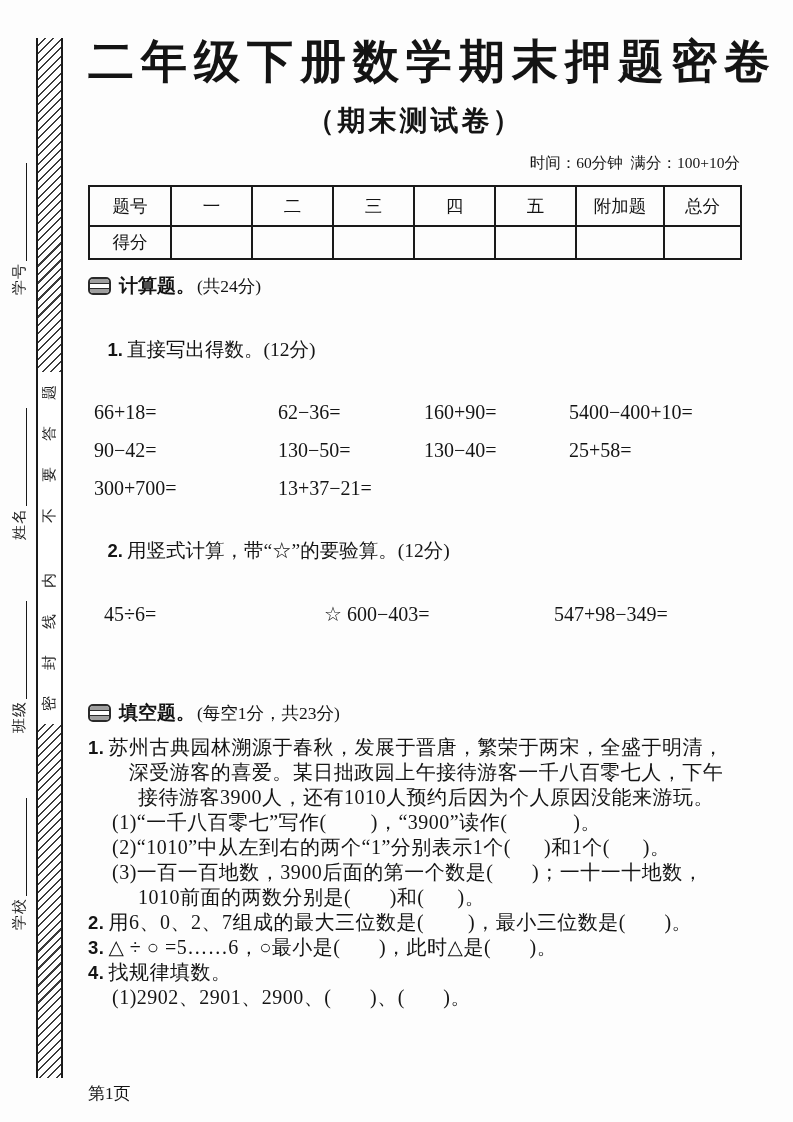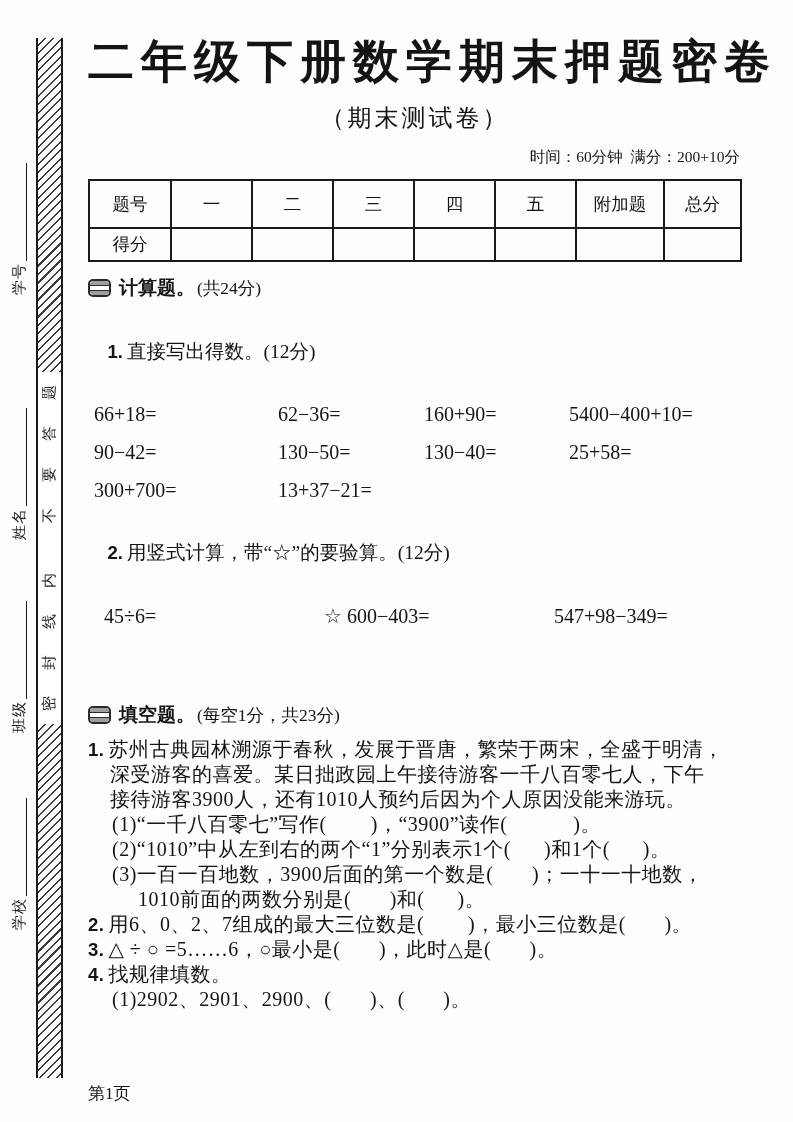--- a/index.html
+++ b/index.html
@@ -37,28 +37,28 @@
   .f0 { left:-61px; top:205px; }
   .f1 { left:-61px; top:450px; }
   .f2 { left:-61px; top:643px; }
   .f3 { left:-61px; top:840px; }
   
   .main { position:absolute; left:88px; top:36px; width:654px; }
   .title {
     font-size:46px; font-weight:bold; text-align:center; letter-spacing:7px;
     line-height:1.15; white-space:nowrap;
   }
-  .subtitle { font-size:24px; font-weight:normal; text-align:center; letter-spacing:3px; margin-top:13px; }
+  .subtitle { font-size:28px; font-weight:bold; text-align:center; letter-spacing:3px; margin-top:13px; }
   .meta { font-size:15.5px; text-align:right; margin-top:13px; padding-right:2px; white-space:pre-wrap; }
   
   table.score { width:100%; border-collapse:collapse; table-layout:fixed; margin-top:11px; }
   table.score td {
     border:2px solid #1a1a1a; text-align:center; font-size:17.5px; padding:0;
   }
-  table.score tr.hd td { height:48px;border-radius:6px; }
+  table.score tr.hd td { height:40px;border-radius:6px; }
   table.score tr.sc td { height:33px; }
   col.c-first { width:82px; } col.c-num { width:81px; } col.c-extra { width:88px; } col.c-total { width:auto; }
   
   .sec-head { display:flex; align-items:center; margin-top:13px; }
   .sec-icon {
     width:23px; height:18px; border:2px solid #2a2a2a; border-radius:5px;
     display:flex; flex-direction:column; overflow:hidden; margin-right:8px; flex:0 0 auto;
   }
   .sec-icon .b1 { flex:1.1; background:#9e9e9e; border-bottom:1.5px solid #2a2a2a; }
   .sec-icon .b2 { flex:1; background:#fff; border-bottom:1.5px solid #2a2a2a; }
@@ -74,21 +74,21 @@
   }
   .eq { white-space:nowrap; }
   .eq3-grid {
     display:grid; grid-template-columns:220px 230px 1fr;
     margin:15px 0 0 16px; font-size:20px; line-height:26px;
   }
   
   .sec2 { margin-top:73px; }
   .fq { font-size:20px; line-height:25px; white-space:pre-wrap; letter-spacing:0.5px; }
   .fq-wrap { padding-left:22px; text-indent:-22px; }
-  .fq-cont { padding-left:22px; }
+  .fq-cont { padding-left:22px;text-align:center; }
   .fq-sub { padding-left:24px; }
   .fq-sub2 { padding-left:50px; }
   .fill-block { margin-top:9px; }
   
   .footer {
     position:absolute; top:1082px; left:88px; width:654px;
     text-align:left; font-size:17px;
   }
 </style>
 </head>
@@ -138,21 +138,21 @@
   <div class="seal-char">
       <span>密</span>
     </div>
   <div class="hatch hatch-bottom"></div>
 </div>
 
 <div class="main">
 
   <div class="title">二年级下册数学期末押题密卷</div>
   <div class="subtitle">（期末测试卷）</div>
-  <div class="meta">时间：60分钟  满分：200+10分</div>
+  <div class="meta">时间：60分钟  满分：100+10分</div>
 
   <table class="score">
     <colgroup>
       <col class="c-first">
         <col class="c-num">
         <col class="c-num">
         <col class="c-num">
       <col class="c-num">
         <col class="c-num">
         <col class="c-extra">

